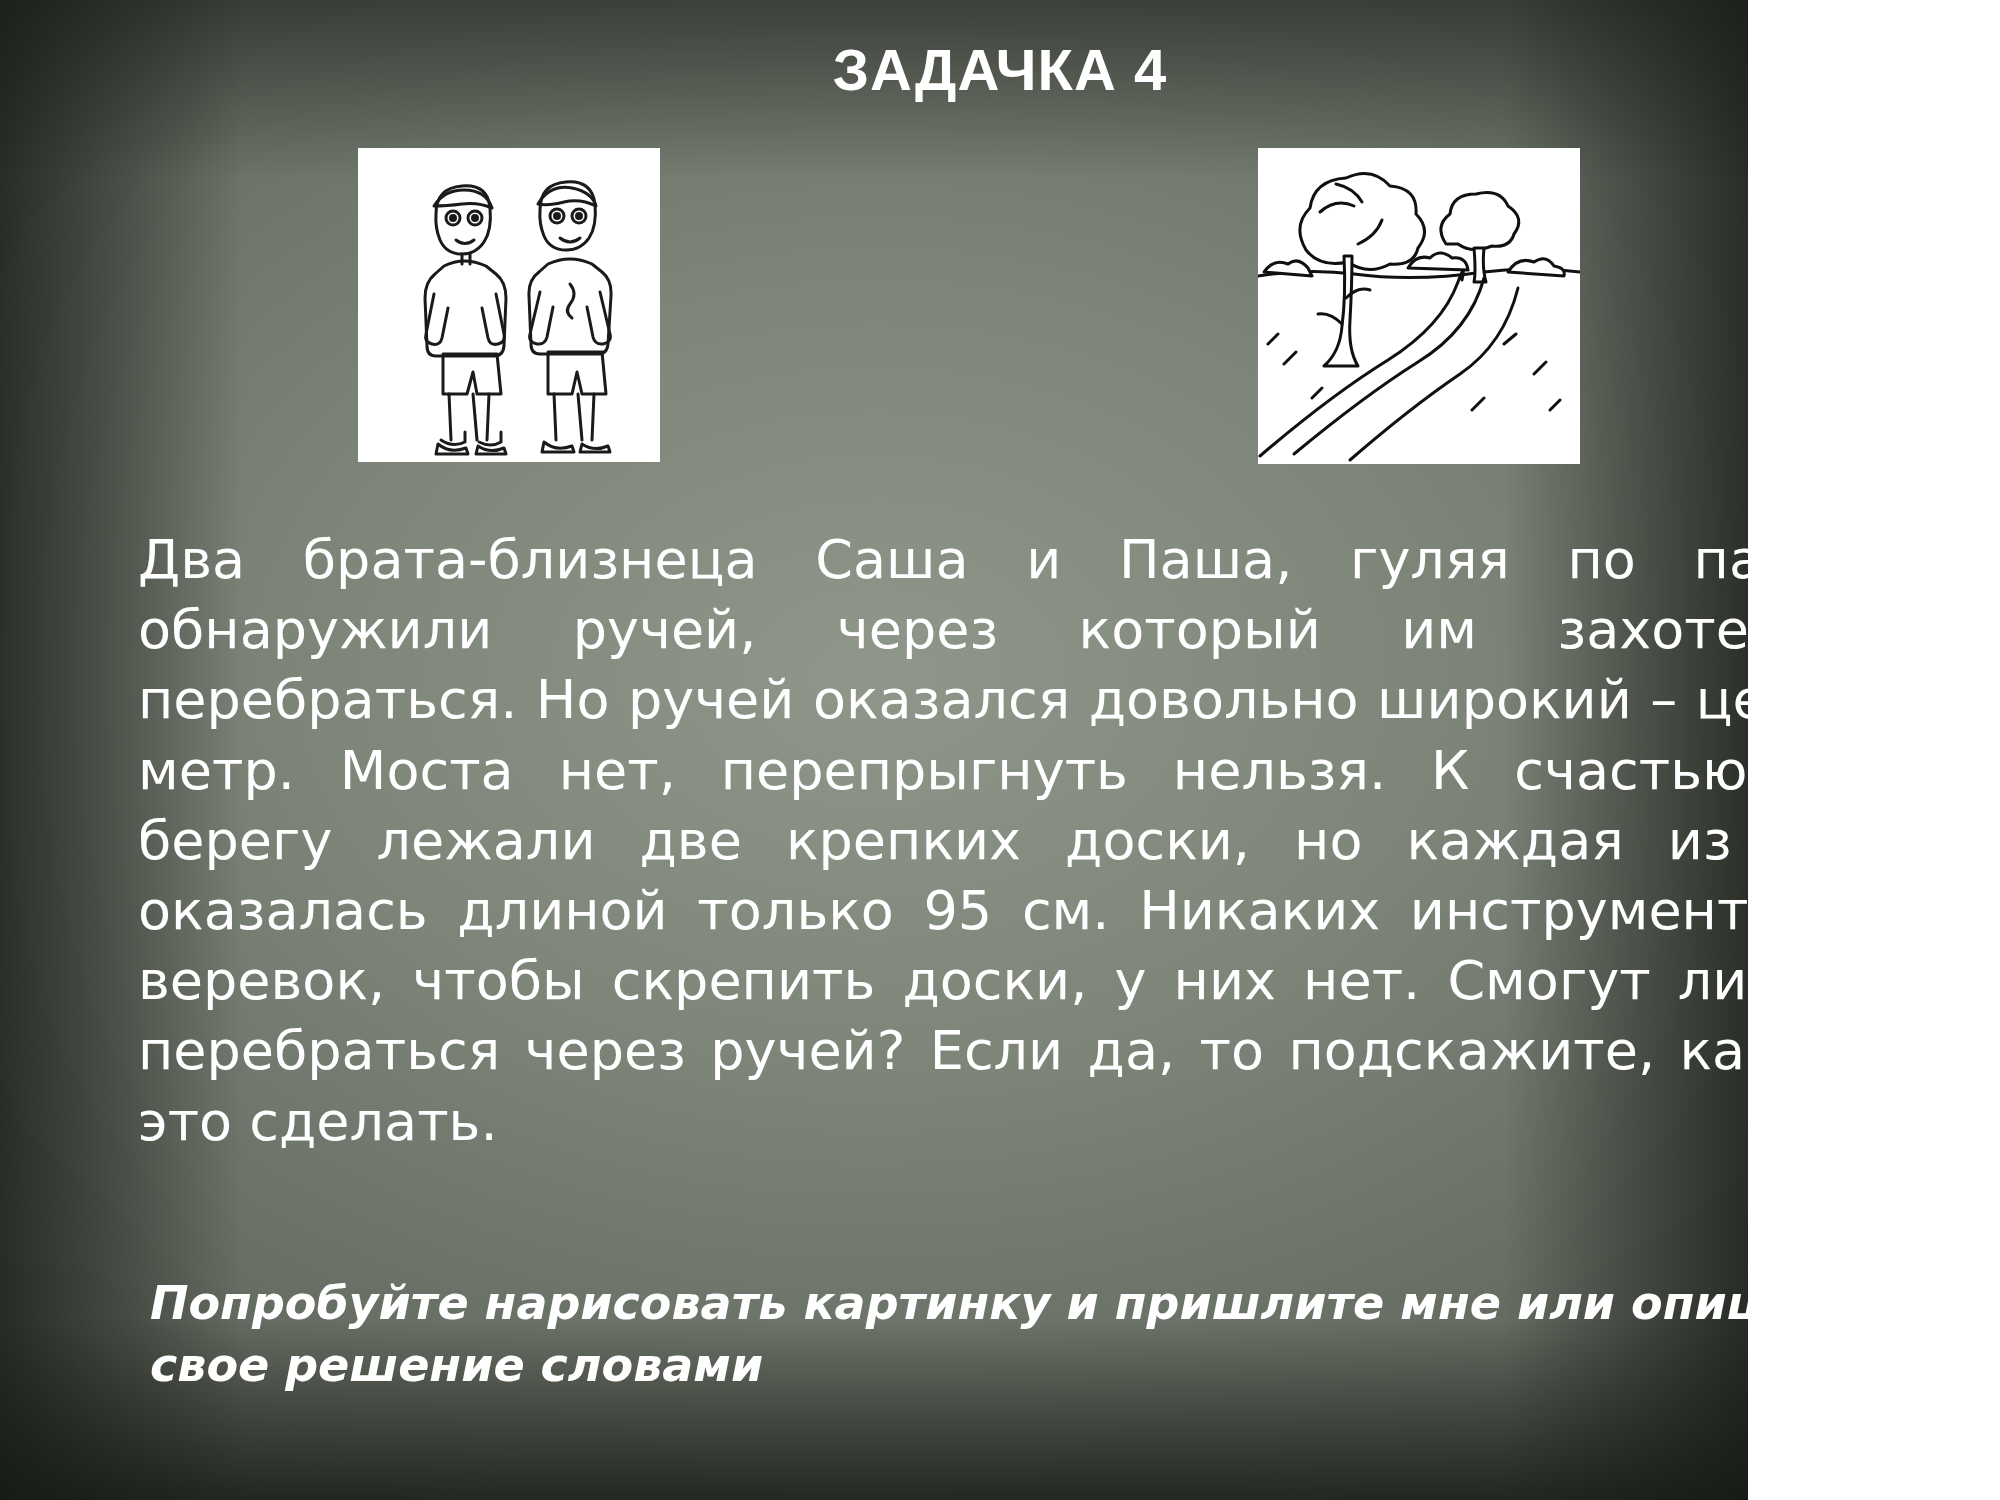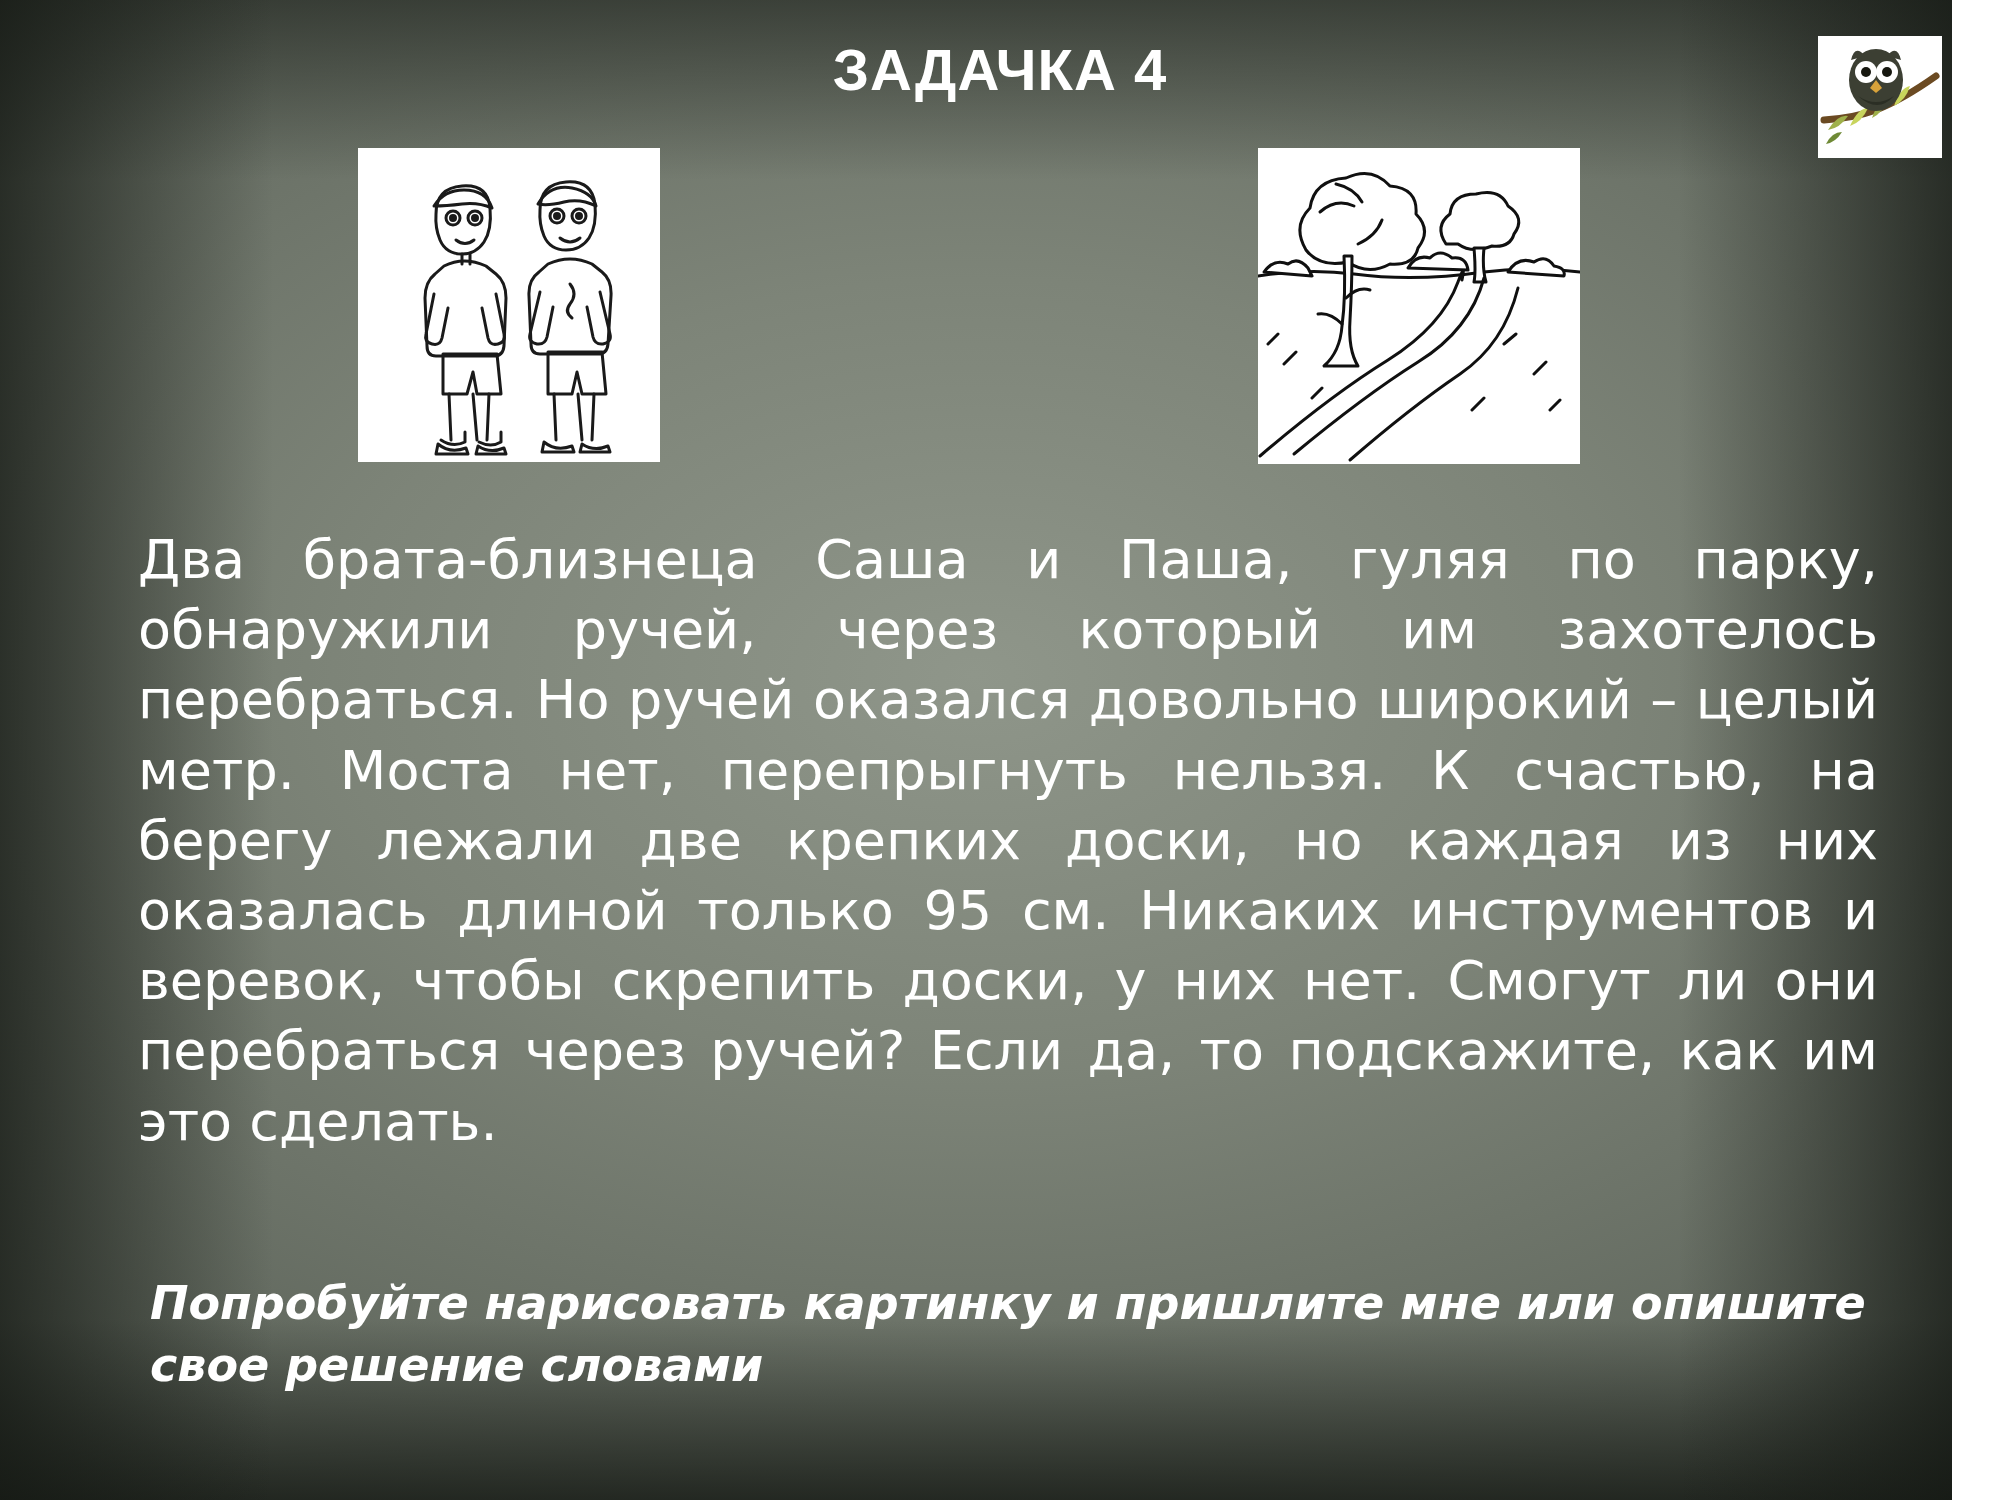--- a/index.html
+++ b/index.html
@@ -8,21 +8,21 @@
   }
   body {
     width: 2000px;
     height: 1500px;
     overflow: hidden;
     font-family: "DejaVu Sans", sans-serif;
   }
 
   .slide {
     position: relative;
-    width: 1952px;
+    width: 1748px;
     height: 1500px;
     box-sizing: border-box;
     background:
       radial-gradient(ellipse 150% 120% at 50% 45%,
         #8f968a 0%,
         #7d8478 22%,
         #5f665c 48%,
         #434a41 72%,
         #2f352e 100%);
     overflow: hidden;

